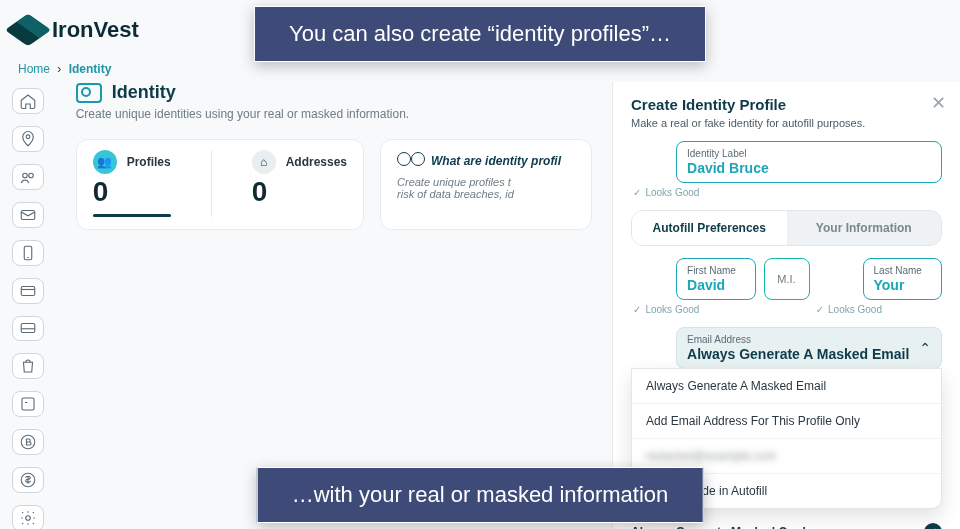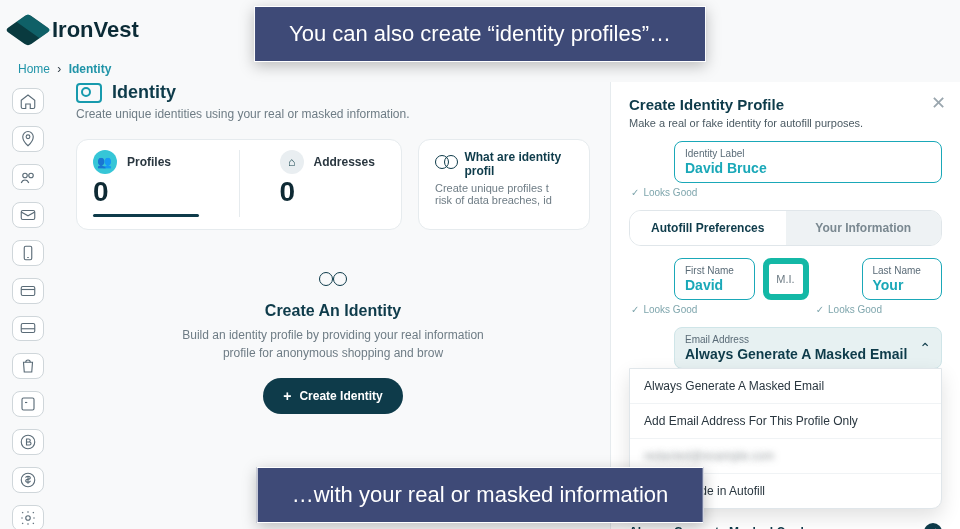--- a/index.html
+++ b/index.html
@@ -34,21 +34,21 @@
 .card { background:#fff; border:1px solid #e6ebee; border-radius:12px; padding:10px 16px 12px; }
 .stats { flex:1; display:flex; gap:40px; }
 .stat-item { flex:1; }
 .stat-head { display:flex; align-items:center; gap:10px; font-size:12px; font-weight:700; color:#2a3740; }
 .stat-head .circ { width:24px; height:24px; border-radius:50%; background:#36c6d7; display:flex; align-items:center; justify-content:center; color:#083a44; font-size:12px; }
 .stat-head .circ.gray { background:#e9eef1; }
 .stat-val { font-size:28px; font-weight:800; color:#0e2a34; margin-top:2px; }
 .stats .divider { width:1px; background:#e6ebee; }
 .stats .underline { height:3px; background:#0e3b4a; margin-top:6px; border-radius:2px; }
 
-.explain { width:172px; }
+.explain { width:212px;font-style:italic; }
 .explain h4 { font-size:12px; font-weight:800; color:#0e3b4a; margin-bottom:4px; display:flex; align-items:center; gap:6px;}
 .explain p { font-size:11px; color:#6e7c85; }
 .people-ico { width:28px; height:22px; position:relative; }
 .people-ico::before, .people-ico::after { content:""; position:absolute; width:12px; height:12px; border:1.5px solid #0e3b4a; border-radius:50%; }
 .people-ico::before { left:0; top:2px; }
 .people-ico::after { right:0; top:2px; }
 
 .center-cta { text-align:center; margin-top:40px; }
 .center-cta .people-ico { margin:0 auto 10px; }
 .center-cta h2 { font-size:16px; font-weight:800; color:#0e3b4a; }
@@ -66,21 +66,21 @@
 .fval { font-size:14px; color:#1aa8b8; font-weight:600; margin-top:1px; }
 .good { font-size:10px; color:#7fa6ad; margin-top:4px; margin-left:2px; }
 .good::before { content:"✓"; margin-right:4px; color:#7fa6ad; }
 
 .tabs { display:flex; margin-top:12px; border:1px solid #e0e6ea; border-radius:12px; overflow:hidden; }
 .tab { flex:1; text-align:center; font-size:12px; font-weight:700; padding:10px 0; cursor:pointer; }
 .tab.active { background:#fff; color:#0e3b4a; }
 .tab.inactive { background:#eef2f4; color:#7a8890; }
 
 .row2 { display:flex; gap:8px; margin-top:12px; }
-.mi-field { width:46px; border:6px solid #14b8a6; border-radius:8px; display:flex; align-items:center; justify-content:center; font-size:11px; color:#6e7c85; }
+.mi-field { width:46px; border:1px solid #14b8a6; border-radius:8px; display:flex; align-items:center; justify-content:center; font-size:11px; color:#6e7c85; }
 .row2 .field { margin-top:0; flex:1; }
 
 .field.muted { border-color:#cfe5e8; background:#e7f1f2; }
 .field.muted .fval { color:#0e3b4a; }
 .chev { position:absolute; right:10px; top:50%; transform:translateY(-50%); font-size:14px; color:#0e3b4a; }
 
 .dropdown { background:#fff; border:1px solid #e0e6ea; border-radius:0 0 10px 10px; box-shadow:0 8px 20px rgba(0,0,0,0.12); overflow:hidden; margin-top:-1px; position:relative; z-index:5; }
 .opt { padding:10px 14px; font-size:12px; color:#2a3740; cursor:pointer; border-top:1px solid #f0f3f5; }
 .opt:first-child { border-top:none; }
 .opt.mask { color:transparent; text-shadow:0 0 6px rgba(80,90,95,0.6); }
@@ -213,30 +213,20 @@
       <div class="card explain">
         <h4>
             <div class="people-ico"></div>
             <span>What are identity profil</span>
           </h4>
         <p style="white-space:pre-line;">Create unique profiles t
 risk of data breaches, id</p>
       </div>
     </div>
 
-    <div class="center-cta">
-      <div class="people-ico"></div>
-      <h2>Create An Identity</h2>
-      <p style="white-space:pre-line;">Build an identity profile by providing your real information
-profile for anonymous shopping and brow</p>
-      <button class="btn-primary">
-          <span class="plus">+</span>
-          <span>Create Identity</span>
-        </button>
-    </div>
   </div>
 
   <div class="drawer">
     <div class="close-x">✕</div>
     <h3>Create Identity Profile</h3>
     <div class="sub2">Make a real or fake identity for autofill purposes.</div>
 
     <div class="field">
       <div class="flabel">Identity Label</div>
       <div class="fval">David Bruce</div>

